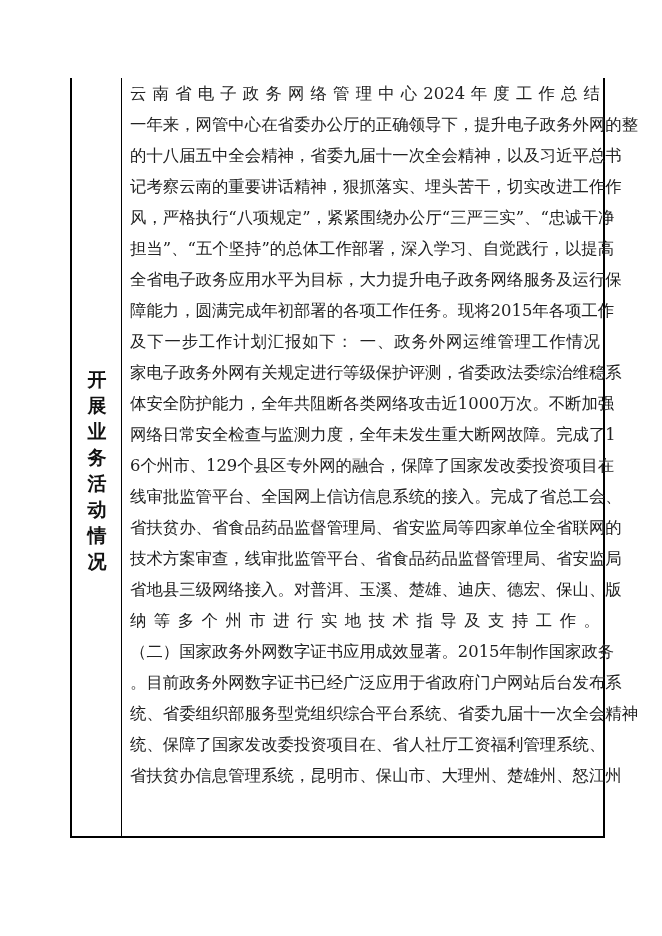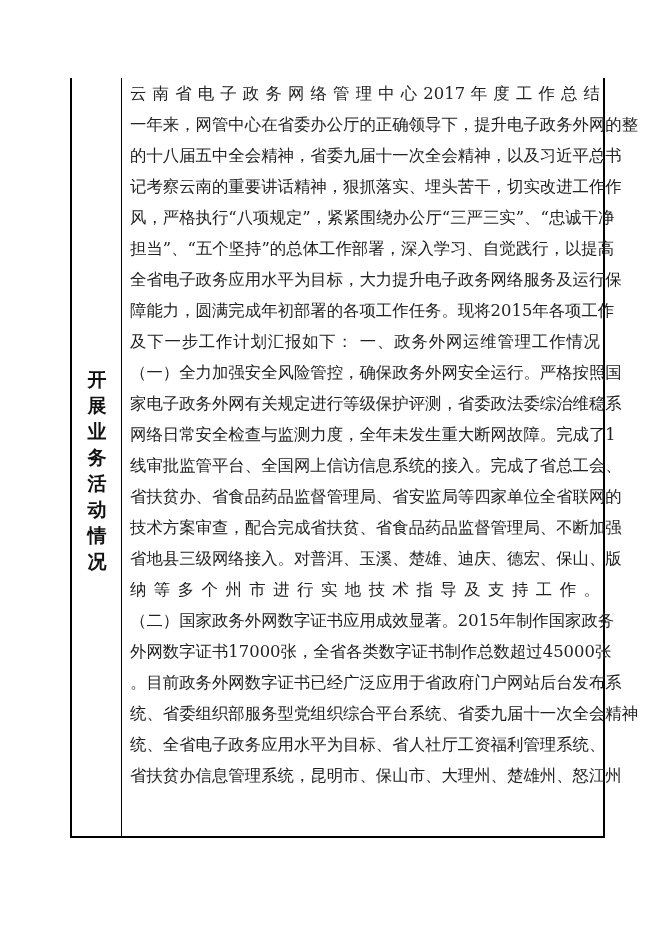--- a/index.html
+++ b/index.html
@@ -30,38 +30,38 @@
       <span>业</span>
       <span>务</span>
       <span>活</span>
       <span>动</span>
       <span>情</span>
       <span>况</span>
     </div>
   </div>
   <div class="content-cell">
     <div class="lines">
-      <div class="line">云 南 省 电 子 政 务 网 络 管 理 中 心 2017  年 度 工 作 总 结</div>
+      <div class="line">云 南 省 电 子 政 务 网 络 管 理 中 心 2024  年 度 工 作 总 结</div>
       <div class="line">一年来，网管中心在省委办公厅的正确领导下，提升电子政务外网的整</div>
       <div class="line">的十八届五中全会精神，省委九届十一次全会精神，以及习近平总书</div>
       <div class="line">记考察云南的重要讲话精神，狠抓落实、埋头苦干，切实改进工作作</div>
       <div class="line">风，严格执行“八项规定”，紧紧围绕办公厅“三严三实”、“忠诚干净</div>
       <div class="line">担当”、“五个坚持”的总体工作部署，深入学习、自觉践行，以提高</div>
       <div class="line">全省电子政务应用水平为目标，大力提升电子政务网络服务及运行保</div>
       <div class="line">障能力，圆满完成年初部署的各项工作任务。现将2015年各项工作</div>
       <div class="line">及下一步工作计划汇报如下： 一、政务外网运维管理工作情况</div>
-      <div class="line">（一）全力加强安全风险管控，确保政务外网安全运行。严格按照国</div>
       <div class="line">家电子政务外网有关规定进行等级保护评测，省委政法委综治维稳系</div>
+      <div class="line">体安全防护能力，全年共阻断各类网络攻击近1000万次。不断加强</div>
       <div class="line">网络日常安全检查与监测力度，全年未发生重大断网故障。完成了1</div>
+      <div class="line">6个州市、129个县区专外网的融合，保障了国家发改委投资项目在</div>
       <div class="line">线审批监管平台、全国网上信访信息系统的接入。完成了省总工会、</div>
       <div class="line">省扶贫办、省食品药品监督管理局、省安监局等四家单位全省联网的</div>
-      <div class="line">技术方案审查，配合完成省扶贫、省食品药品监督管理局、不断加强</div>
+      <div class="line">技术方案审查，线审批监管平台、省食品药品监督管理局、省安监局</div>
       <div class="line">省地县三级网络接入。对普洱、玉溪、楚雄、迪庆、德宏、保山、版</div>
       <div class="line">纳 等 多 个 州 市 进 行 实 地 技 术 指 导 及 支 持 工 作 。</div>
       <div class="line">（二）国家政务外网数字证书应用成效显著。2015年制作国家政务</div>
-      <div class="line">外网数字证书17000张，全省各类数字证书制作总数超过45000张</div>
       <div class="line">。目前政务外网数字证书已经广泛应用于省政府门户网站后台发布系</div>
       <div class="line">统、省委组织部服务型党组织综合平台系统、省委九届十一次全会精神</div>
-      <div class="line">统、全省电子政务应用水平为目标、省人社厅工资福利管理系统、</div>
+      <div class="line">统、保障了国家发改委投资项目在、省人社厅工资福利管理系统、</div>
       <div class="line">省扶贫办信息管理系统，昆明市、保山市、大理州、楚雄州、怒江州</div>
     </div>
   </div>
 </div>
 
 </body></html>

